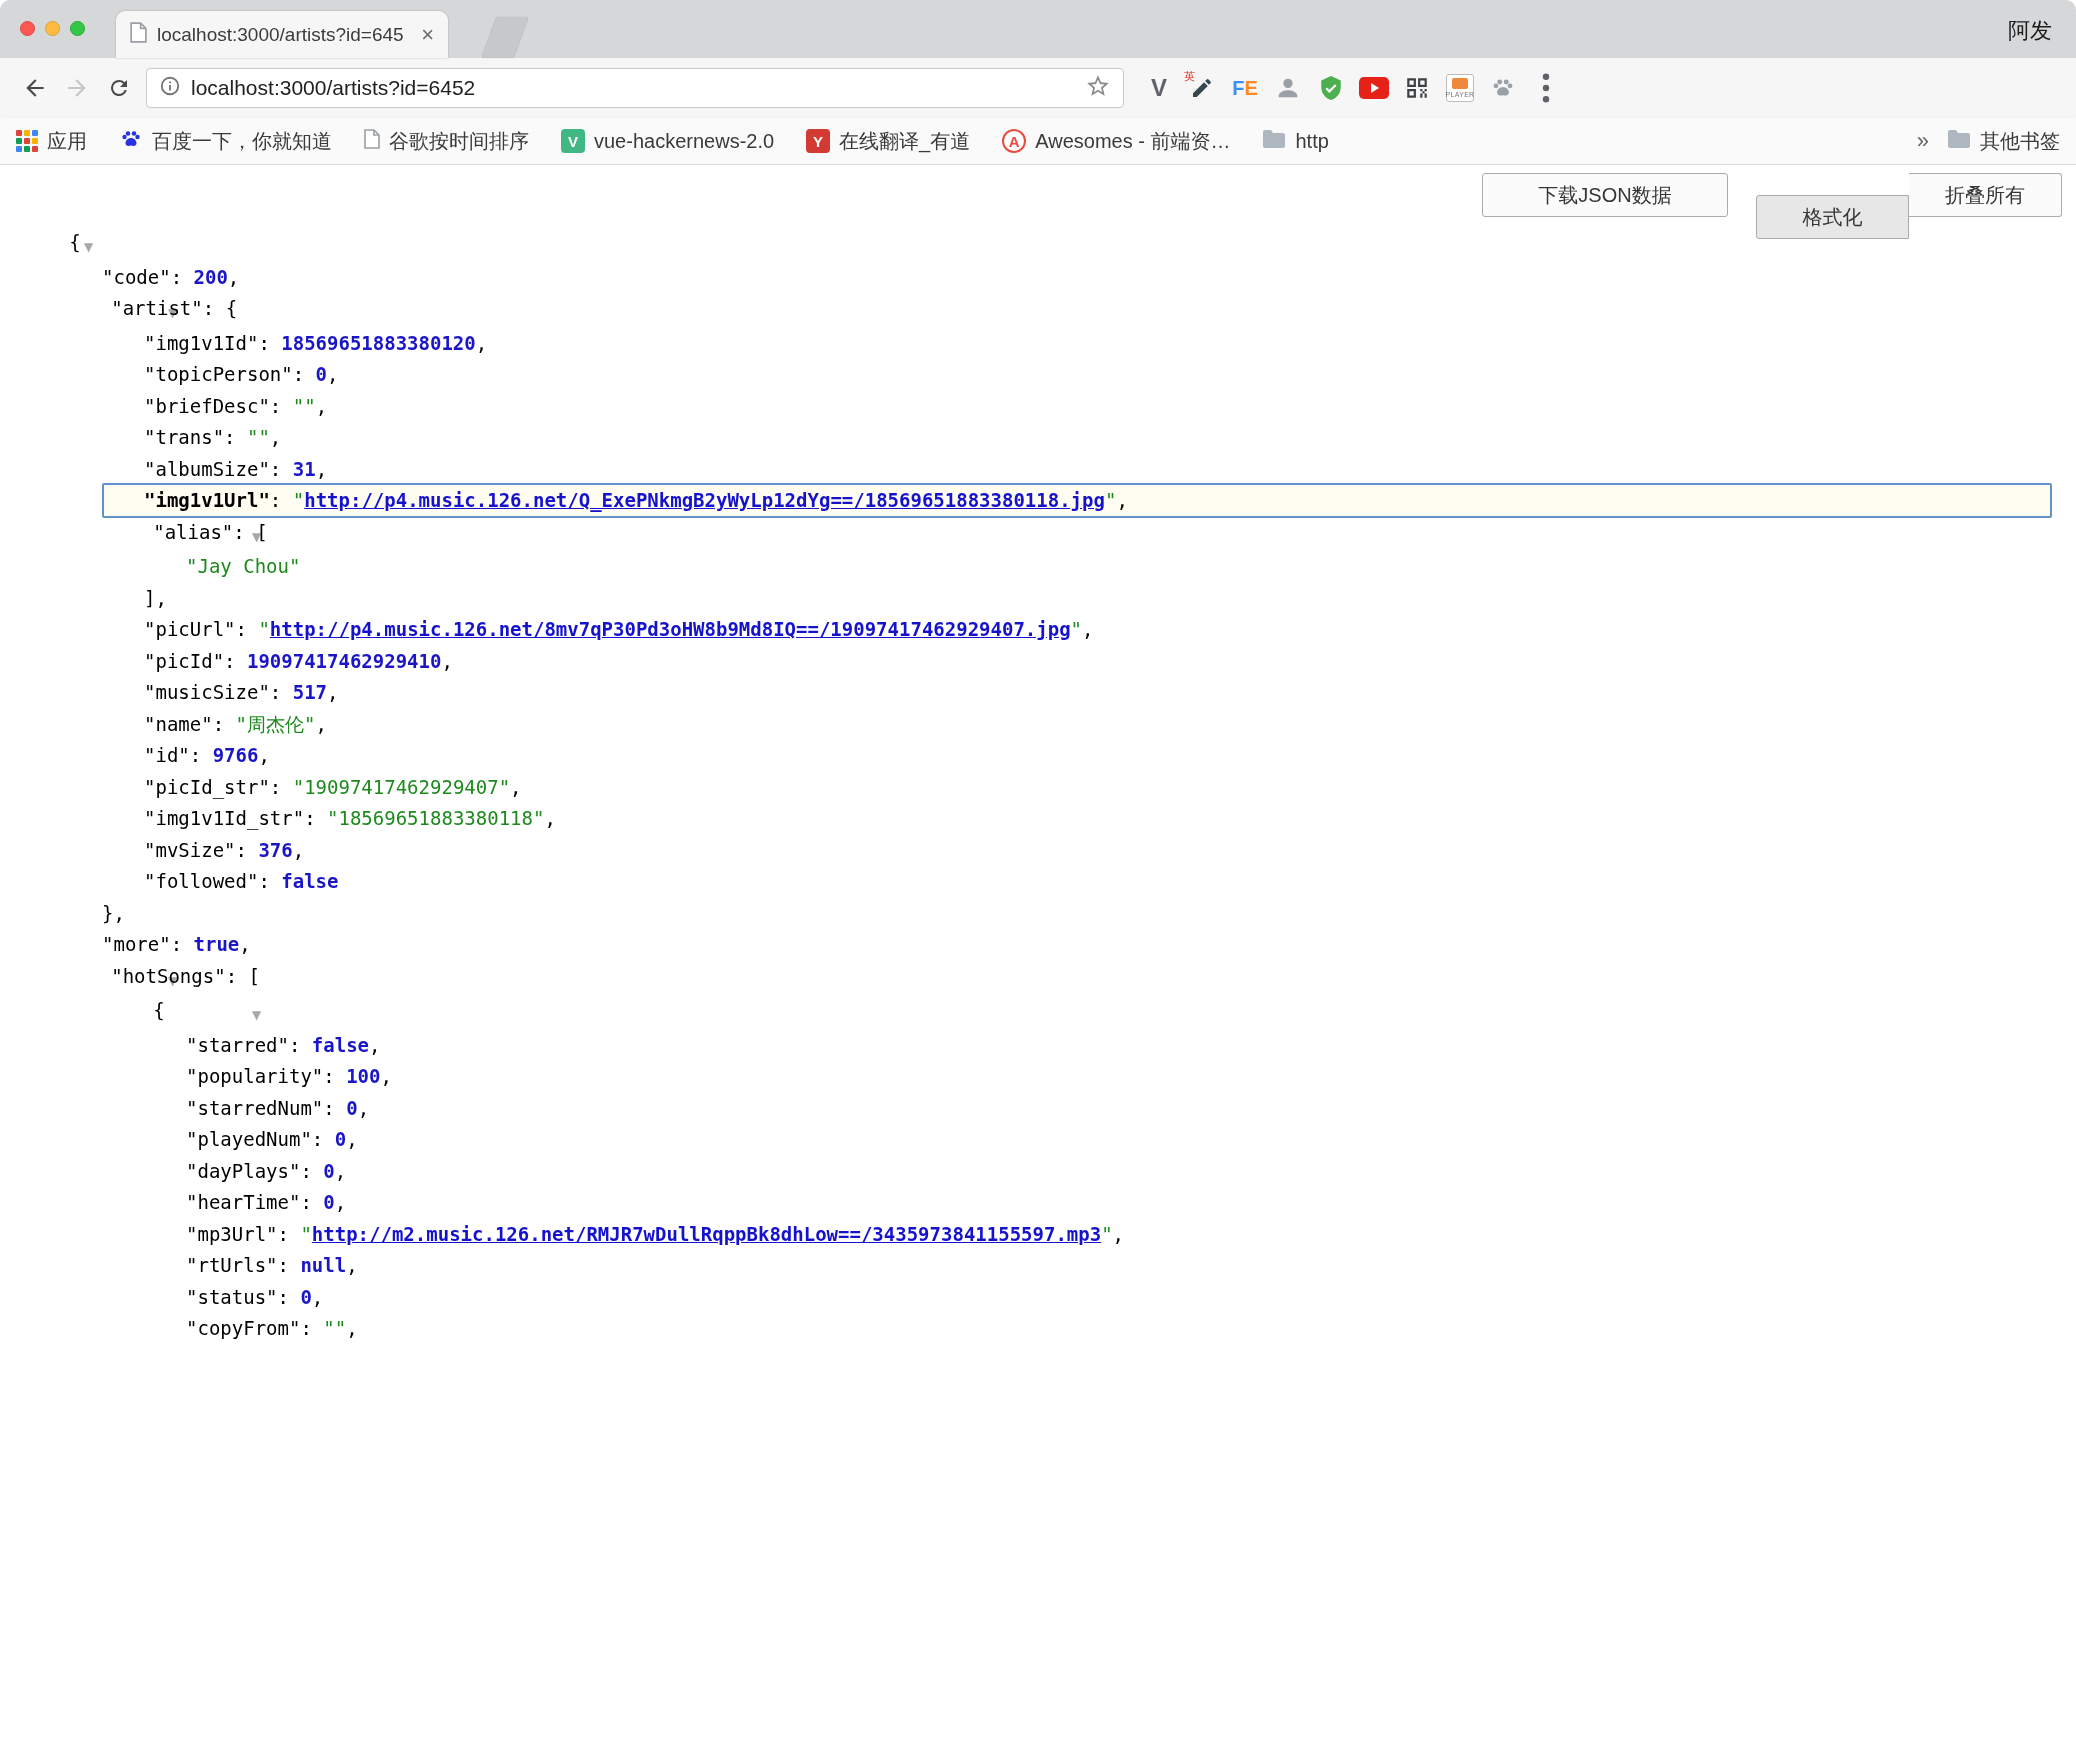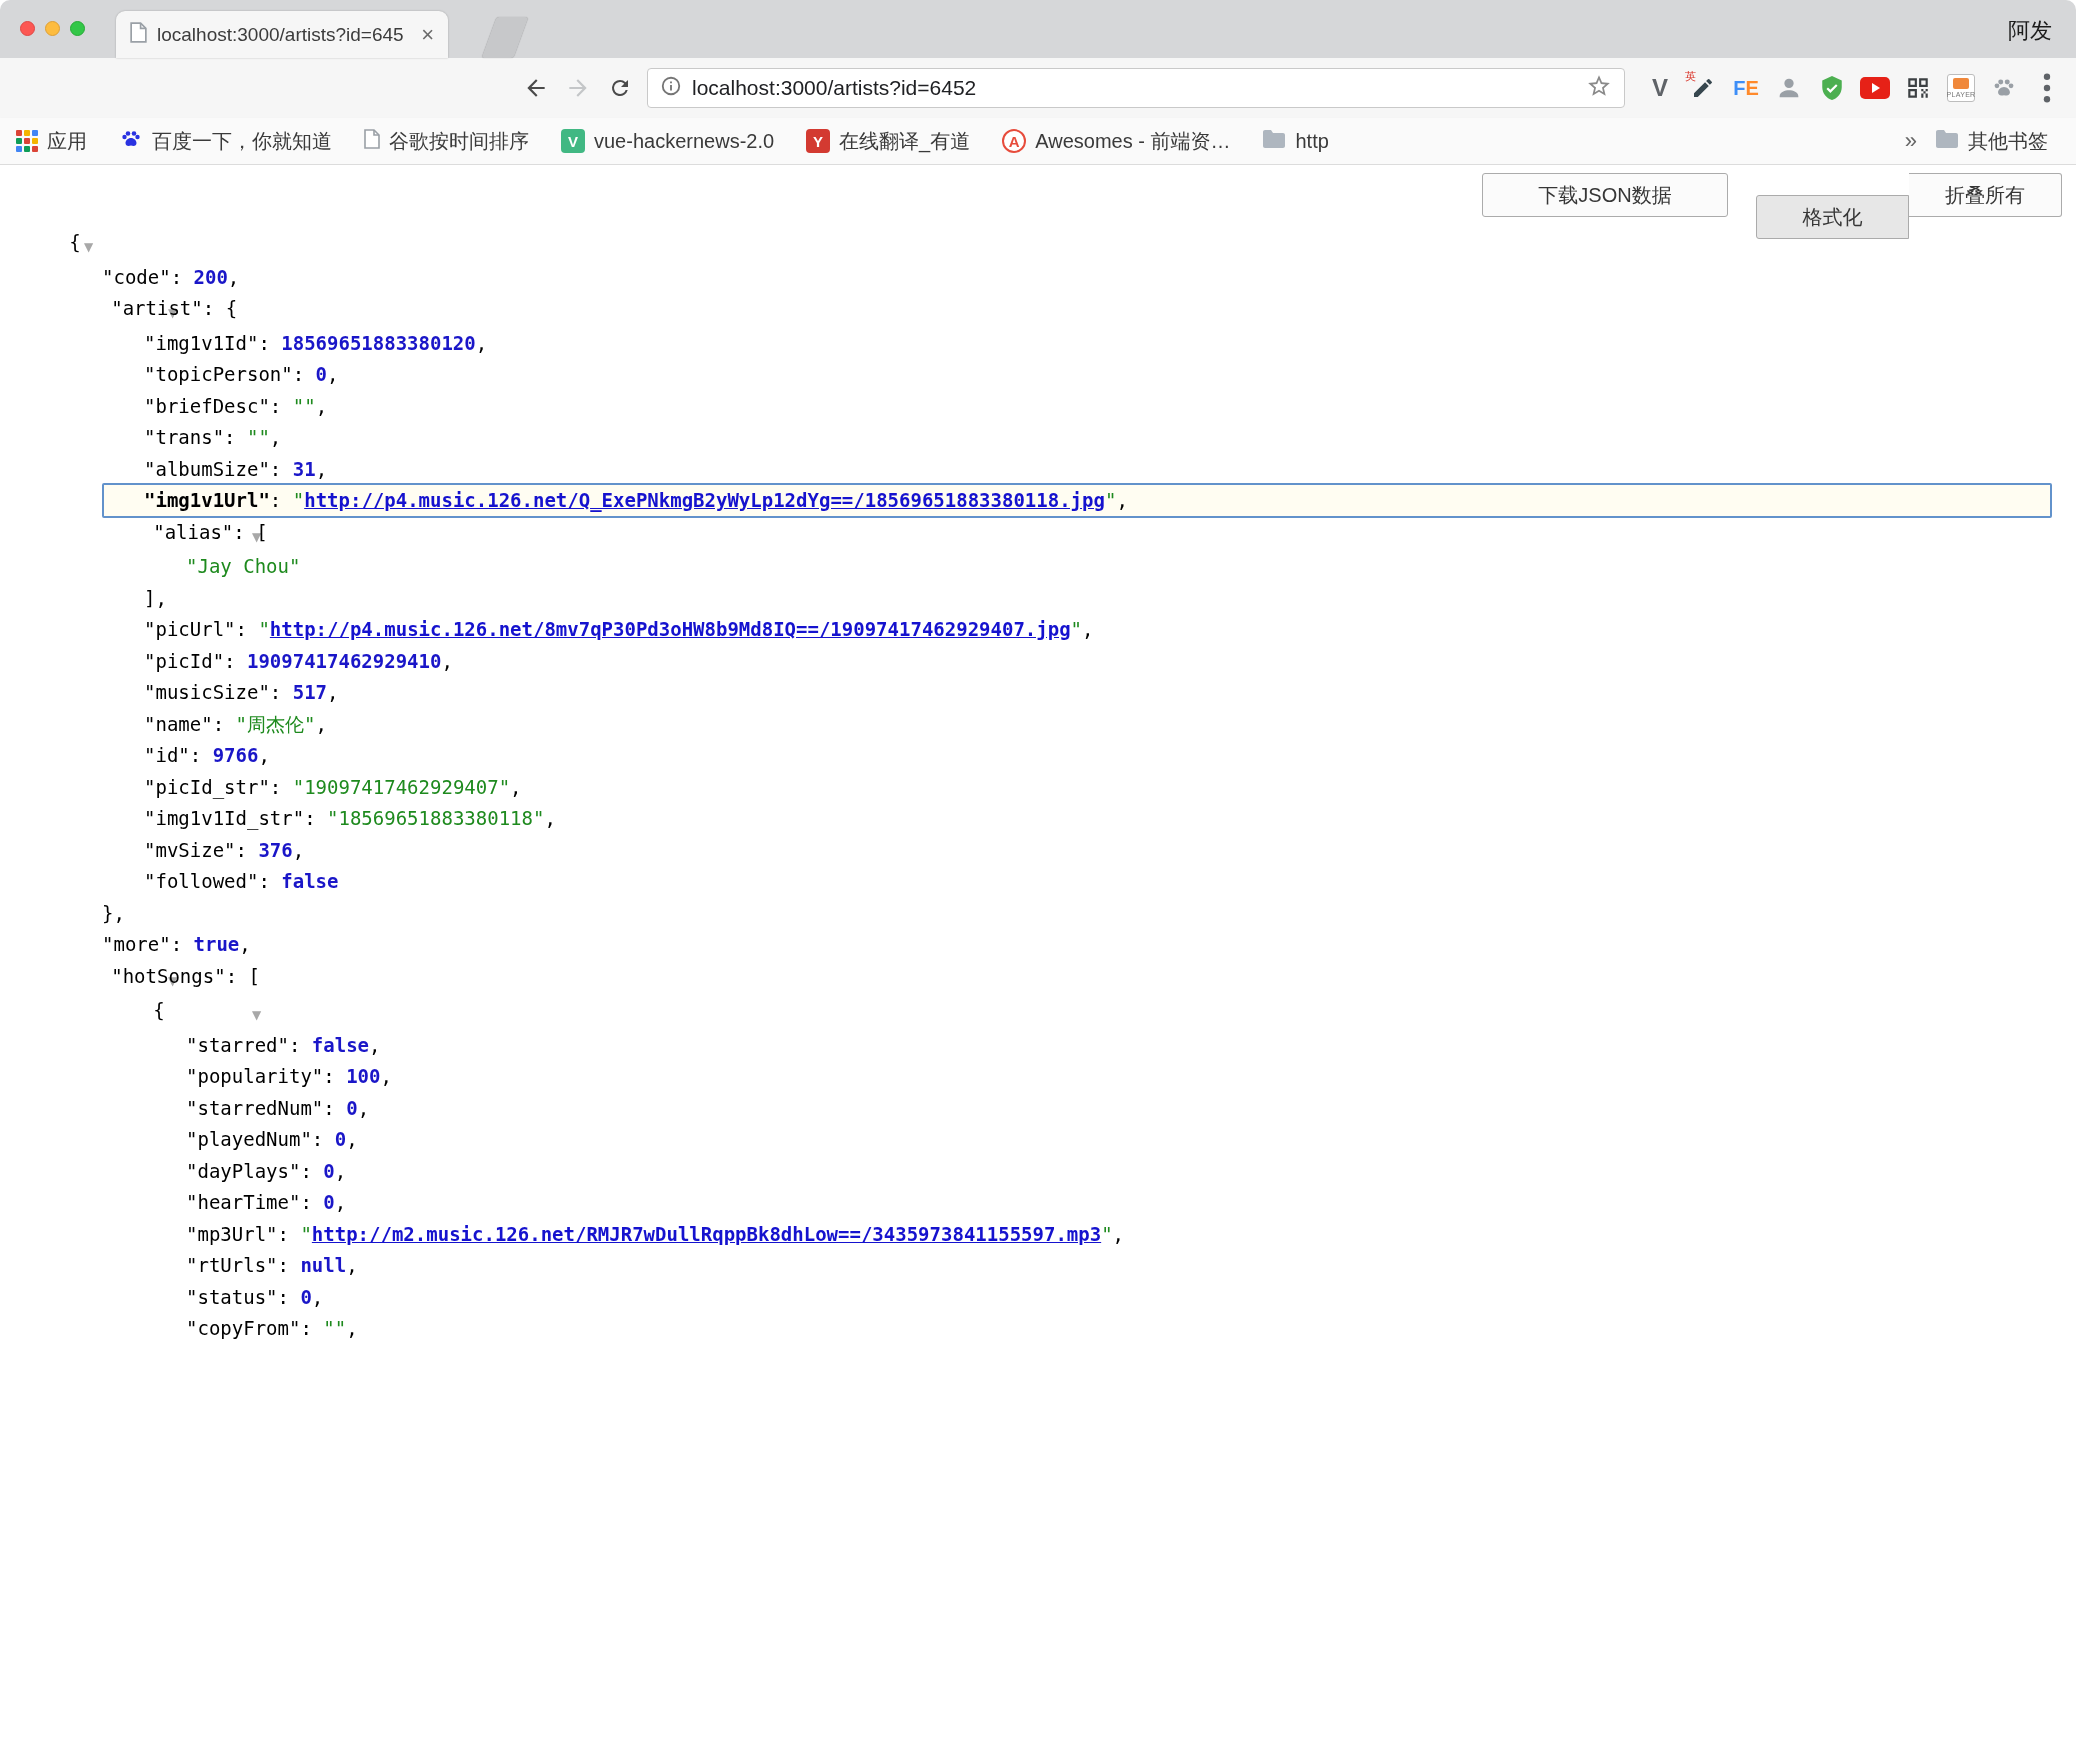--- a/index.html
+++ b/index.html
@@ -21,21 +21,21 @@
   .tab-title { flex:1; font-size:19px; color:#3c3c3c; white-space:nowrap;
                overflow:hidden; text-overflow:ellipsis; }
   .tab-close { font-size:22px; color:#6b6b6b; line-height:1; cursor:pointer; }
   .newtab { position:absolute; left:489px; top:17px; width:32px; height:41px;
             background:#C7C8CA; transform:skewX(-20deg); border-radius:3px;
             box-shadow:0 0 1px rgba(0,0,0,.3); }
   .profile { position:absolute; right:24px; top:16px; font-size:22px; color:#1c1c1c; }
 
   
   .toolbar { height:60px; background:#F6F6F6; display:flex; align-items:center;
-             padding:16px 14px;justify-content:flex-end; }
+             padding:16px 14px; }
   .nav-icon { width:42px; height:42px; display:flex; align-items:center;
               justify-content:center; border-radius:50%; cursor:pointer; flex:none; }
   .omnibox { margin-left:6px; width:978px; height:40px; background:#fff;
              border:1px solid #C9C9C9; border-radius:4px; display:flex;
              align-items:center; gap:10px; padding:0 12px; flex:none; }
   .url { flex:1; font-size:21px; color:#202124; white-space:nowrap; overflow:hidden; }
   .ext-strip { display:flex; align-items:center; gap:13px; margin-left:20px; }
   .ext { width:30px; height:32px; display:flex; align-items:center;
          justify-content:center; cursor:pointer; position:relative; flex:none; }
   .vimium-v { font-size:24px; font-weight:bold; color:#5f6368; }
@@ -268,21 +268,21 @@
     <div class="bm">
       <span>
         <svg width="24" height="20" viewBox="0 0 24 20">
             <path d="M1 3c0-1.1.9-2 2-2h6l2 3h10c1.1 0 2 .9 2 2v11c0 1.1-.9 2-2 2H3c-1.1 0-2-.9-2-2V3z" fill="#AEB6BF"></path>
           </svg>
       </span>
       <span>http</span>
     </div>
     <div class="bm-right">
       <span class="chevron">»</span>
-      <div class="bm" style="margin-right:12px">
+      <div class="bm" style="margin-right:0">
         <span>
           <svg width="24" height="20" viewBox="0 0 24 20">
               <path d="M1 3c0-1.1.9-2 2-2h6l2 3h10c1.1 0 2 .9 2 2v11c0 1.1-.9 2-2 2H3c-1.1 0-2-.9-2-2V3z" fill="#AEB6BF"></path>
             </svg>
         </span>
         <span>其他书签</span>
       </div>
     </div>
   </div>
 

